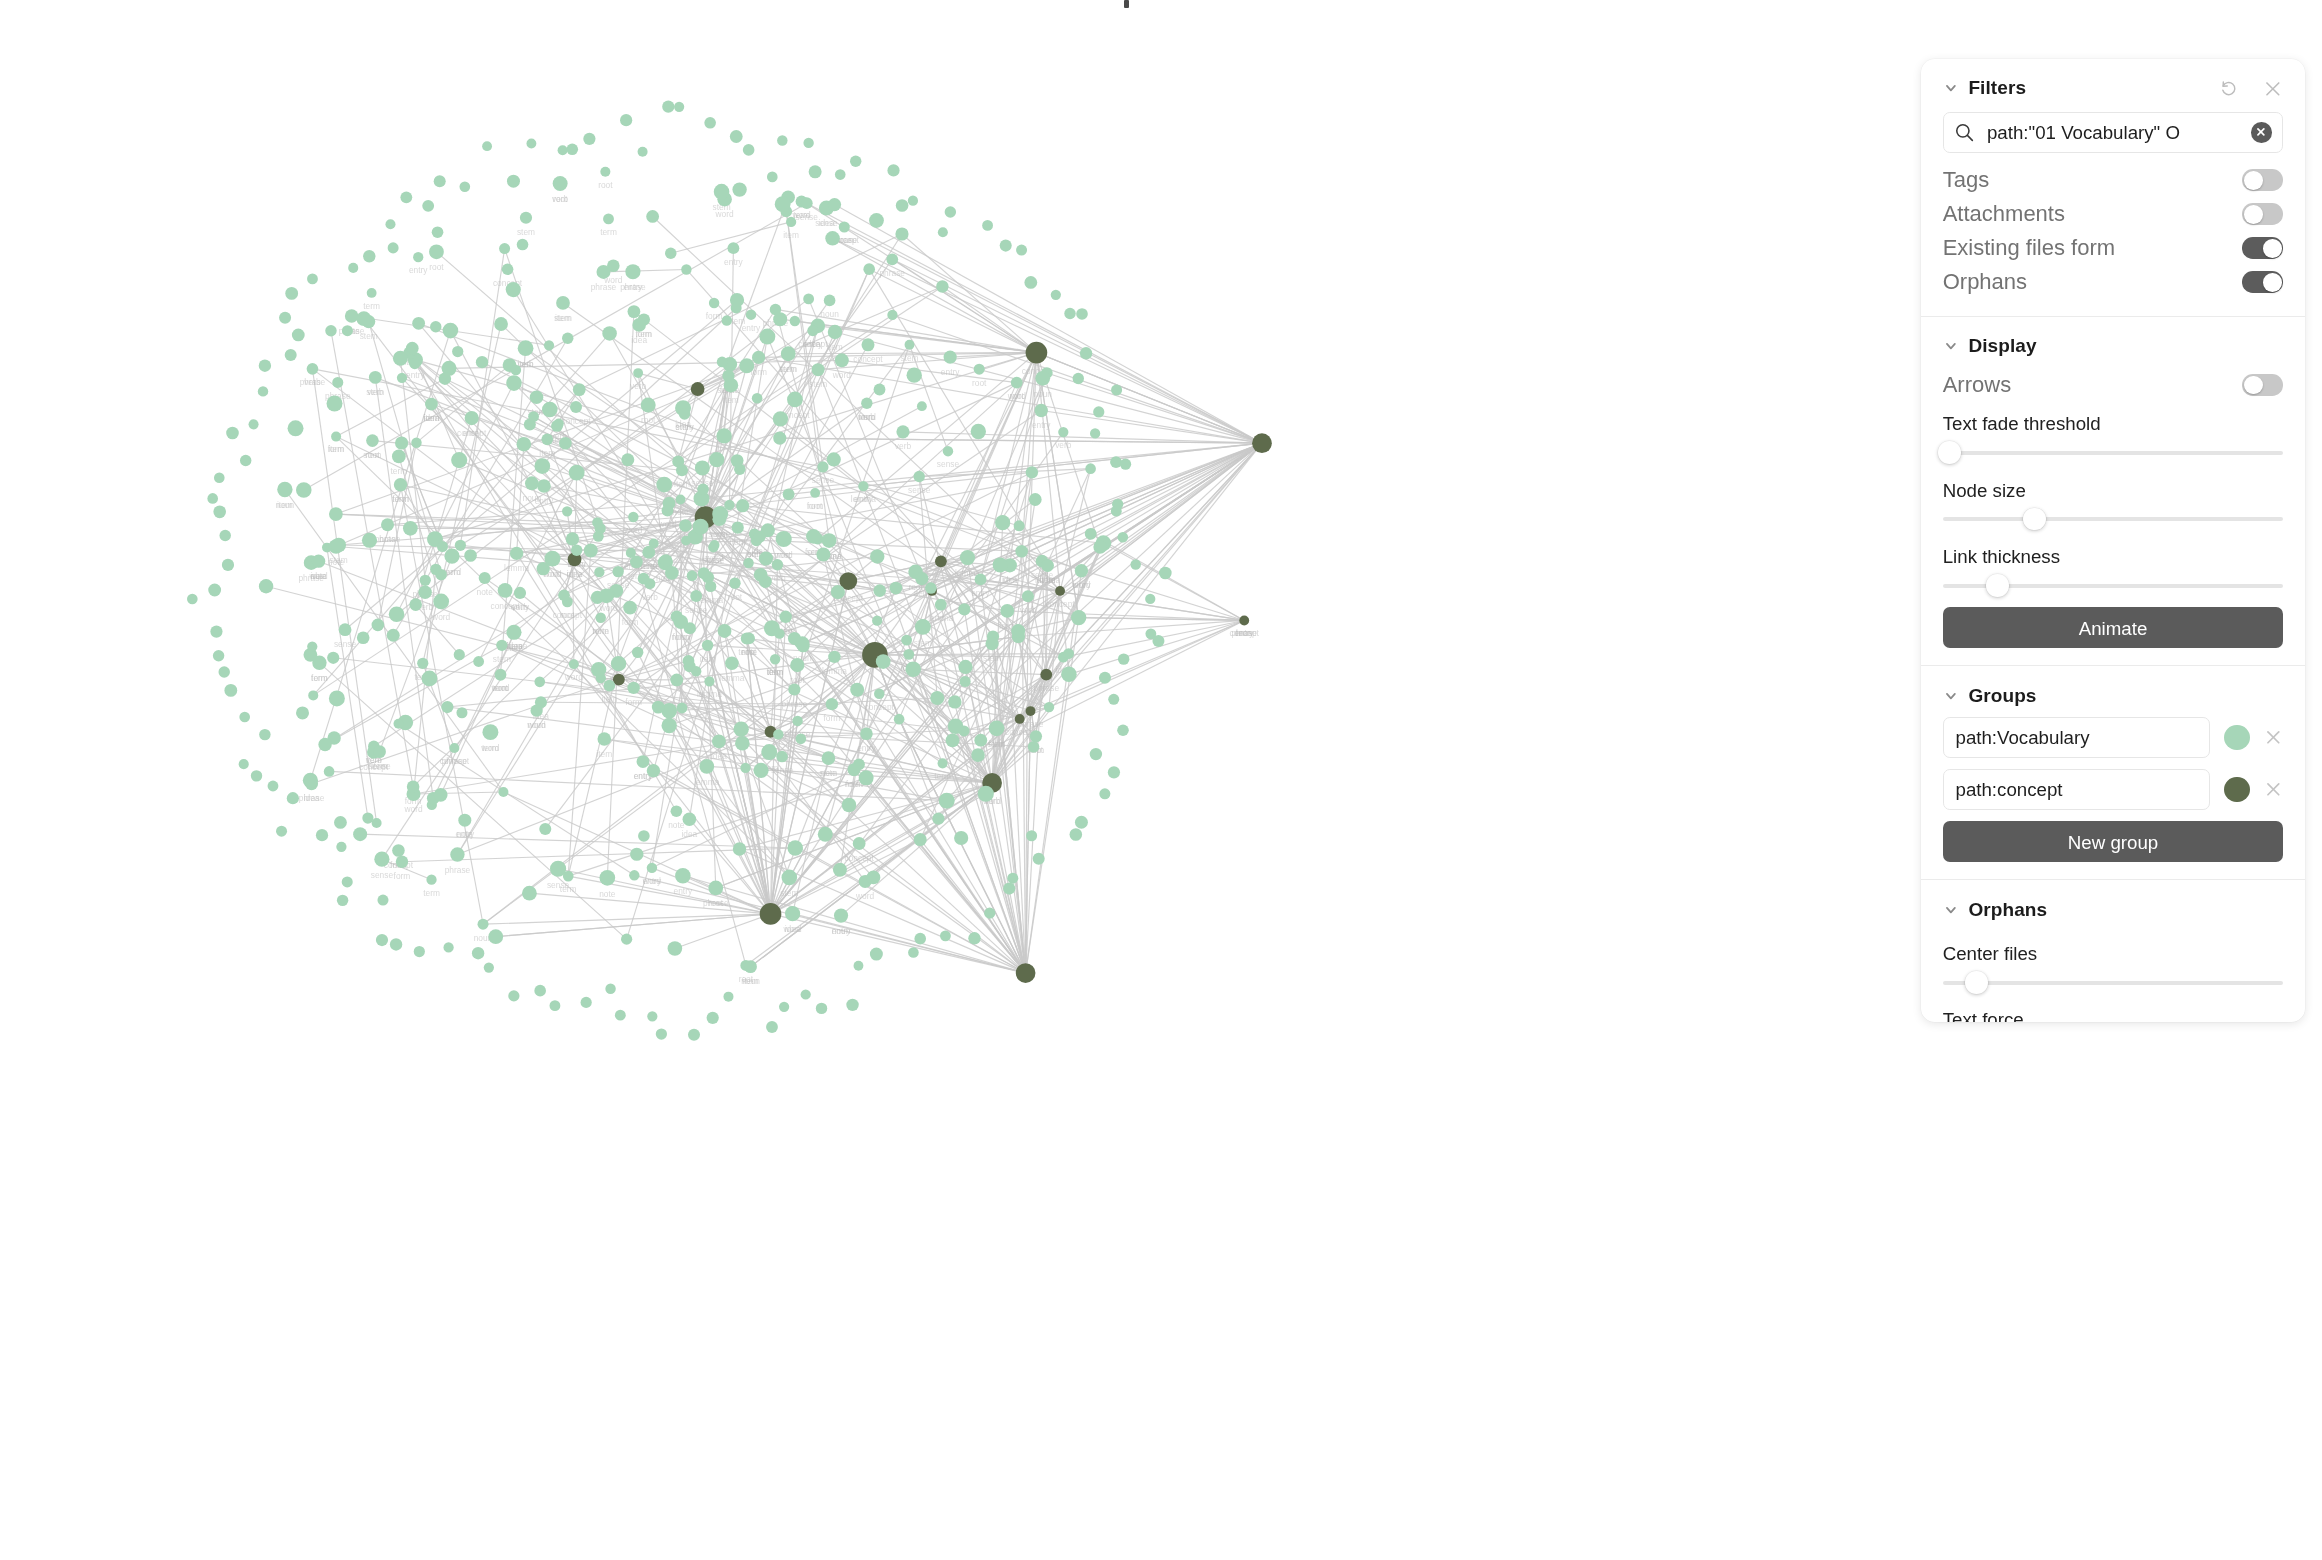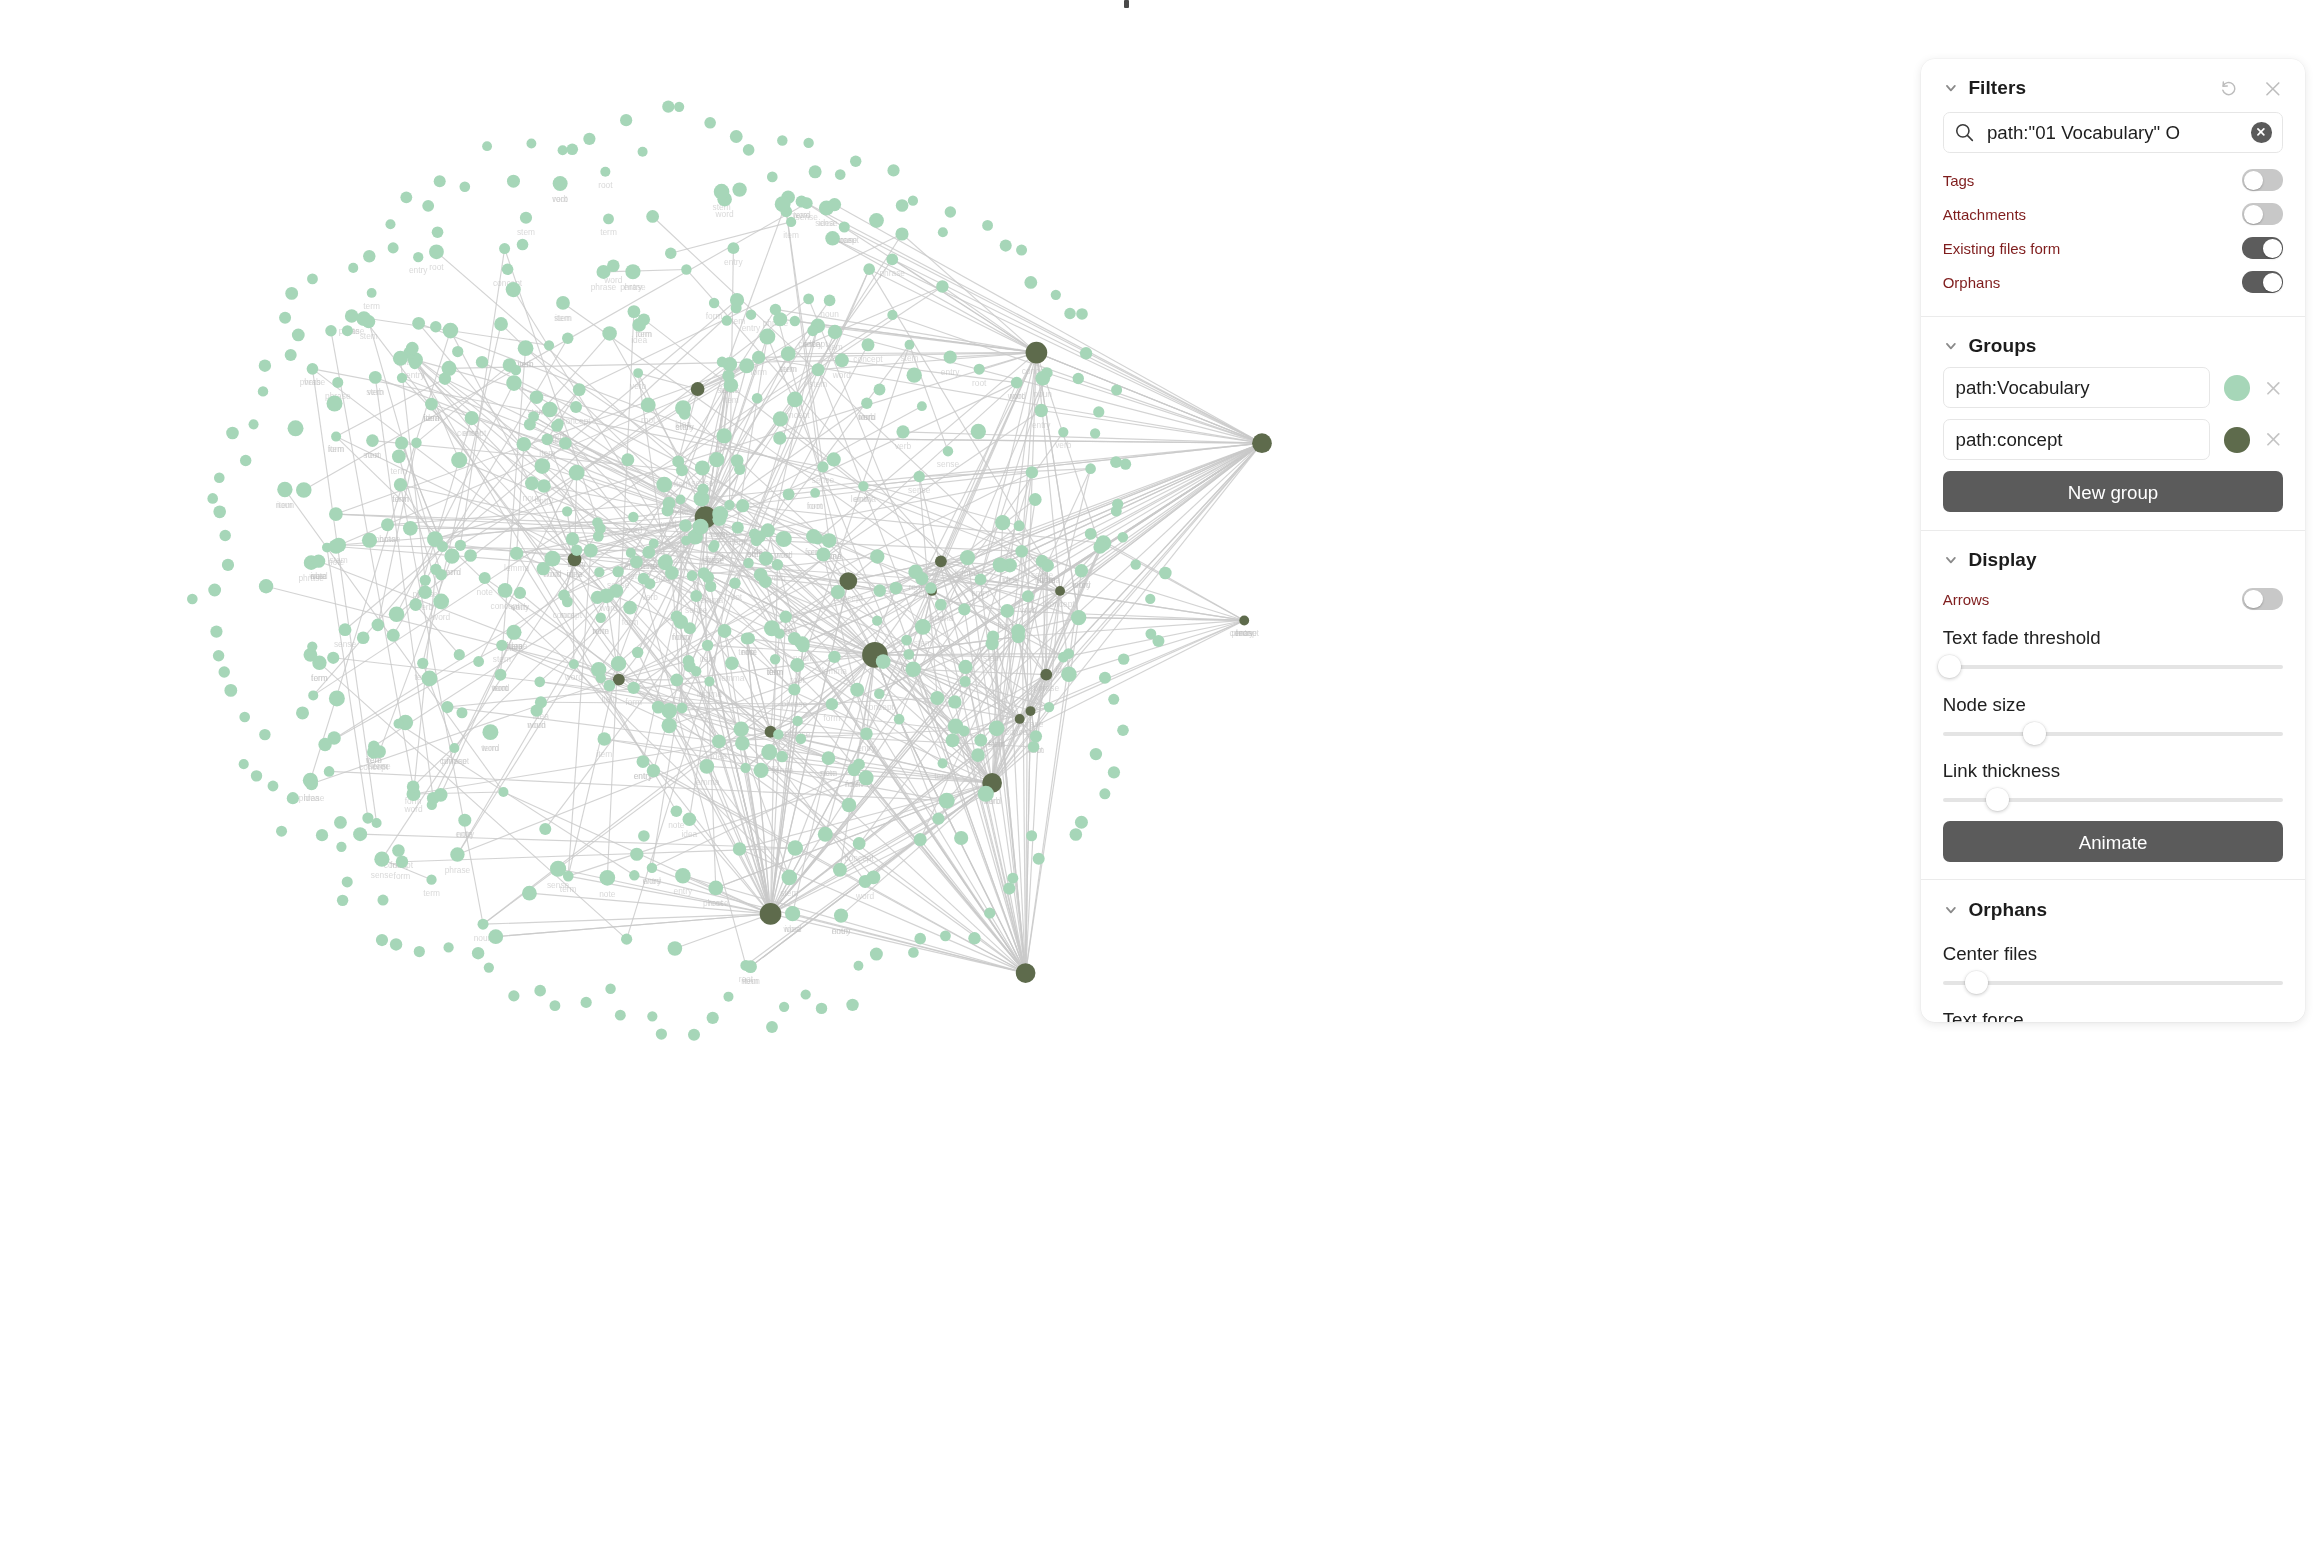--- a/index.html
+++ b/index.html
@@ -145,22 +145,22 @@
 
   
   .toggle-row {
     display: flex;
     align-items: center;
     justify-content: space-between;
     height: 33px;
     margin: 1px 0;
   }
   .toggle-label {
-    font-size: 15px;
-    color: #7f1d1d;
+    font-size: 22px;
+    color: #737373;
   }
   .switch {
     width: 41px;
     height: 21.7px;
     border-radius: 10.8px;
     background: #c8c8c8;
     position: relative;
     flex: none;
     cursor: pointer;
     transition: background .15s;
@@ -1953,20 +1953,57 @@
         </div>
     </div>
 
     <div class="section">
       <div class="section-header">
         <span class="chev">
           <svg width="15.8" height="15.8" viewBox="0 0 16 16" fill="none" stroke="currentColor" stroke-width="1.8" stroke-linecap="round" stroke-linejoin="round">
               <polyline points="4,6 8,10.5 12,6"></polyline>
             </svg>
         </span>
+        <span class="section-title">Display</span>
+      </div>
+
+      <div class="toggle-row">
+        <span class="toggle-label">Arrows</span>
+        <span class="switch" id="arrows-switch">
+            <span class="knob"></span>
+          </span>
+      </div>
+
+      <div id="display-sliders">
+          <div class="slider-label">Text fade threshold</div>
+          <div class="slider">
+            <div class="track"></div>
+            <div class="thumb" style="left: 2%;"></div>
+          </div>
+          <div class="slider-label">Node size</div>
+          <div class="slider">
+            <div class="track"></div>
+            <div class="thumb" style="left: 27%;"></div>
+          </div>
+          <div class="slider-label">Link thickness</div>
+          <div class="slider">
+            <div class="track"></div>
+            <div class="thumb" style="left: 16%;"></div>
+          </div>
+        </div>
+      <button class="big-button">Animate</button>
+    </div>
+
+    <div class="section">
+      <div class="section-header">
+        <span class="chev">
+          <svg width="15.8" height="15.8" viewBox="0 0 16 16" fill="none" stroke="currentColor" stroke-width="1.8" stroke-linecap="round" stroke-linejoin="round">
+              <polyline points="4,6 8,10.5 12,6"></polyline>
+            </svg>
+        </span>
         <span class="section-title">Groups</span>
       </div>
       <div id="group-list">
           <div class="group-row">
             <div class="group-input">path:Vocabulary</div>
             <span class="swatch" style="background: rgb(166, 214, 184);"></span>
             <span class="row-x">
               <svg width="18.7" height="18.7" viewBox="0 0 19 19" fill="none" stroke="currentColor" stroke-width="1.7" stroke-linecap="round">
                 <line x1="4" y1="4" x2="15" y2="15"></line>
                 <line x1="15" y1="4" x2="4" y2="15"></line>
@@ -1987,57 +2024,20 @@
       <button class="big-button">New group</button>
     </div>
 
     <div class="section">
       <div class="section-header">
         <span class="chev">
           <svg width="15.8" height="15.8" viewBox="0 0 16 16" fill="none" stroke="currentColor" stroke-width="1.8" stroke-linecap="round" stroke-linejoin="round">
               <polyline points="4,6 8,10.5 12,6"></polyline>
             </svg>
         </span>
-        <span class="section-title">Display</span>
-      </div>
-
-      <div class="toggle-row">
-        <span class="toggle-label">Arrows</span>
-        <span class="switch" id="arrows-switch">
-            <span class="knob"></span>
-          </span>
-      </div>
-
-      <div id="display-sliders">
-          <div class="slider-label">Text fade threshold</div>
-          <div class="slider">
-            <div class="track"></div>
-            <div class="thumb" style="left: 2%;"></div>
-          </div>
-          <div class="slider-label">Node size</div>
-          <div class="slider">
-            <div class="track"></div>
-            <div class="thumb" style="left: 27%;"></div>
-          </div>
-          <div class="slider-label">Link thickness</div>
-          <div class="slider">
-            <div class="track"></div>
-            <div class="thumb" style="left: 16%;"></div>
-          </div>
-        </div>
-      <button class="big-button">Animate</button>
-    </div>
-
-    <div class="section">
-      <div class="section-header">
-        <span class="chev">
-          <svg width="15.8" height="15.8" viewBox="0 0 16 16" fill="none" stroke="currentColor" stroke-width="1.8" stroke-linecap="round" stroke-linejoin="round">
-              <polyline points="4,6 8,10.5 12,6"></polyline>
-            </svg>
-        </span>
         <span class="section-title">Orphans</span>
       </div>
       <div id="forces-sliders" class="pad-b">
           <div class="slider-label">Center files</div>
           <div class="slider">
             <div class="track"></div>
             <div class="thumb" style="left: 10%;"></div>
           </div>
           <div class="slider-label">Text force</div>
         </div>

